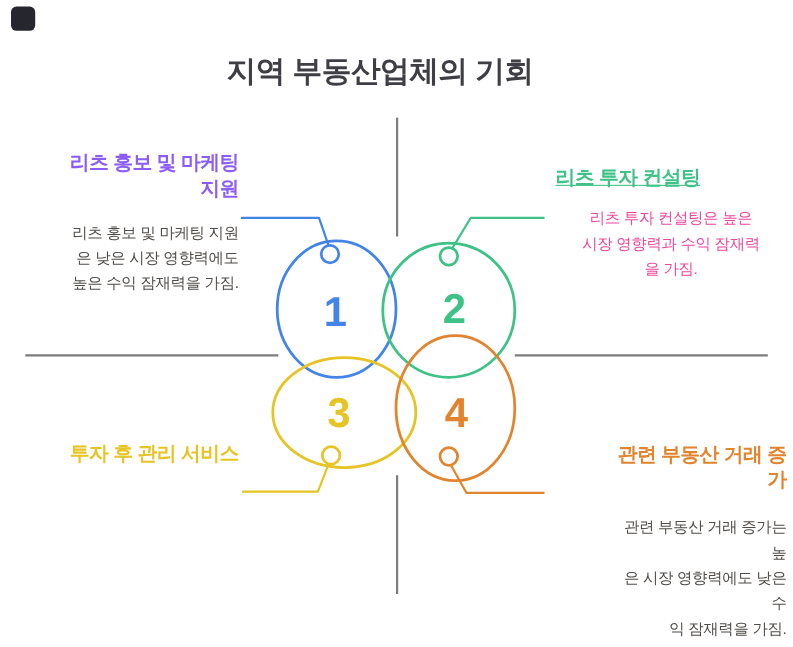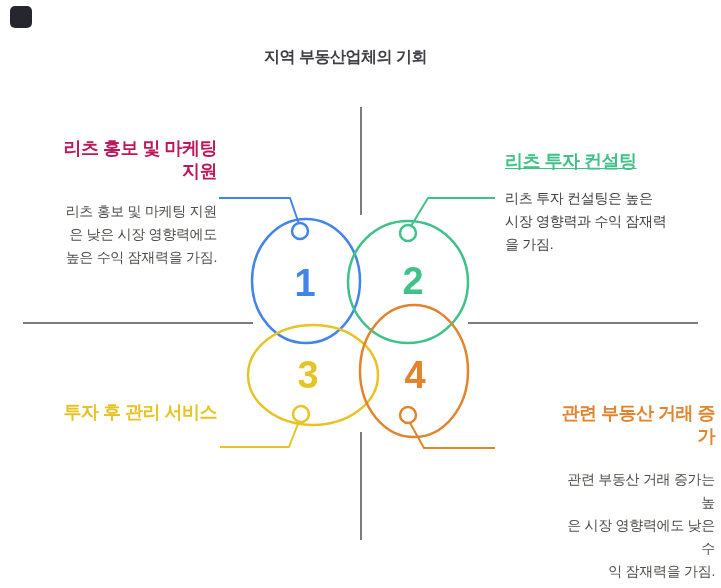--- a/index.html
+++ b/index.html
@@ -5,21 +5,21 @@
   html,body{margin:0;padding:0;background:#fff;}
   .stage{
     position:relative;width:721px;height:588px;background:#ffffff;overflow:hidden;
     font-family:"Liberation Sans","DejaVu Sans",sans-serif;
   }
   .corner-chip{
     position:absolute;left:10px;top:6px;width:22px;height:22px;border-radius:5px;
   }
   .title{
     position:absolute;top:47px;left:0;width:691px;text-align:center;
-    font-size:16px;font-weight:bold;letter-spacing:-0.5px;margin:0;
+    font-size:27px;font-weight:bold;letter-spacing:-0.5px;margin:0;
   }
   .qblock{position:absolute;}
   .qblock h2{margin:0;font-size:18px;line-height:23px;font-weight:bold;white-space:pre-line;letter-spacing:-0.5px;}
   .qblock p{margin:0;font-size:14px;line-height:23px;white-space:pre-line;letter-spacing:-0.3px;}
   .q-tl{left:20px;top:137px;width:197px;text-align:right;}
   .q-tl p{margin-top:17px;}
   .q-tr{left:505px;top:150px;width:210px;text-align:left;}
   .q-tr p{margin-top:14px;}
   .q-bl{left:20px;top:401px;width:197px;text-align:right;}
   .q-bl p{margin-top:16px;}
@@ -59,30 +59,30 @@
     <circle cx="301" cy="414" r="8" stroke-width="2.5" stroke="#e6c425" fill="#ffffff"></circle>
     <circle cx="408" cy="415" r="8" stroke-width="2.5" stroke="#e2842e" fill="#ffffff"></circle>
 
     <text class="num" x="305" y="296" text-anchor="middle" fill="#4384e8">1</text>
     <text class="num" x="413" y="294" text-anchor="middle" fill="#3ec287">2</text>
     <text class="num" x="308" y="388" text-anchor="middle" fill="#e6c425">3</text>
     <text class="num" x="415" y="388" text-anchor="middle" fill="#e2842e">4</text>
   </svg>
 
   <div class="qblock q-tl">
-    <h2 style="color: #be185d;">리츠 홍보 및 마케팅
+    <h2 style="color: #8b5cf6;">리츠 홍보 및 마케팅
 지원</h2>
     <p style="color: rgb(79, 76, 73);">리츠 홍보 및 마케팅 지원
 은 낮은 시장 영향력에도
 높은 수익 잠재력을 가짐.</p>
   </div>
 
   <div class="qblock q-tr">
     <h2 style="color: rgb(62, 194, 135); text-decoration: underline;">리츠 투자 컨설팅</h2>
-    <p style="color: #404040;">리츠 투자 컨설팅은 높은
+    <p style="color: #ec4899; text-align: center;">리츠 투자 컨설팅은 높은
 시장 영향력과 수익 잠재력
 을 가짐.</p>
   </div>
 
   <div class="qblock q-bl">
     <h2 style="color: rgb(230, 196, 37);">투자 후 관리 서비스</h2>
   </div>
 
   <div class="qblock q-br">
     <h2 style="color: rgb(226, 132, 46);">관련 부동산 거래 증

